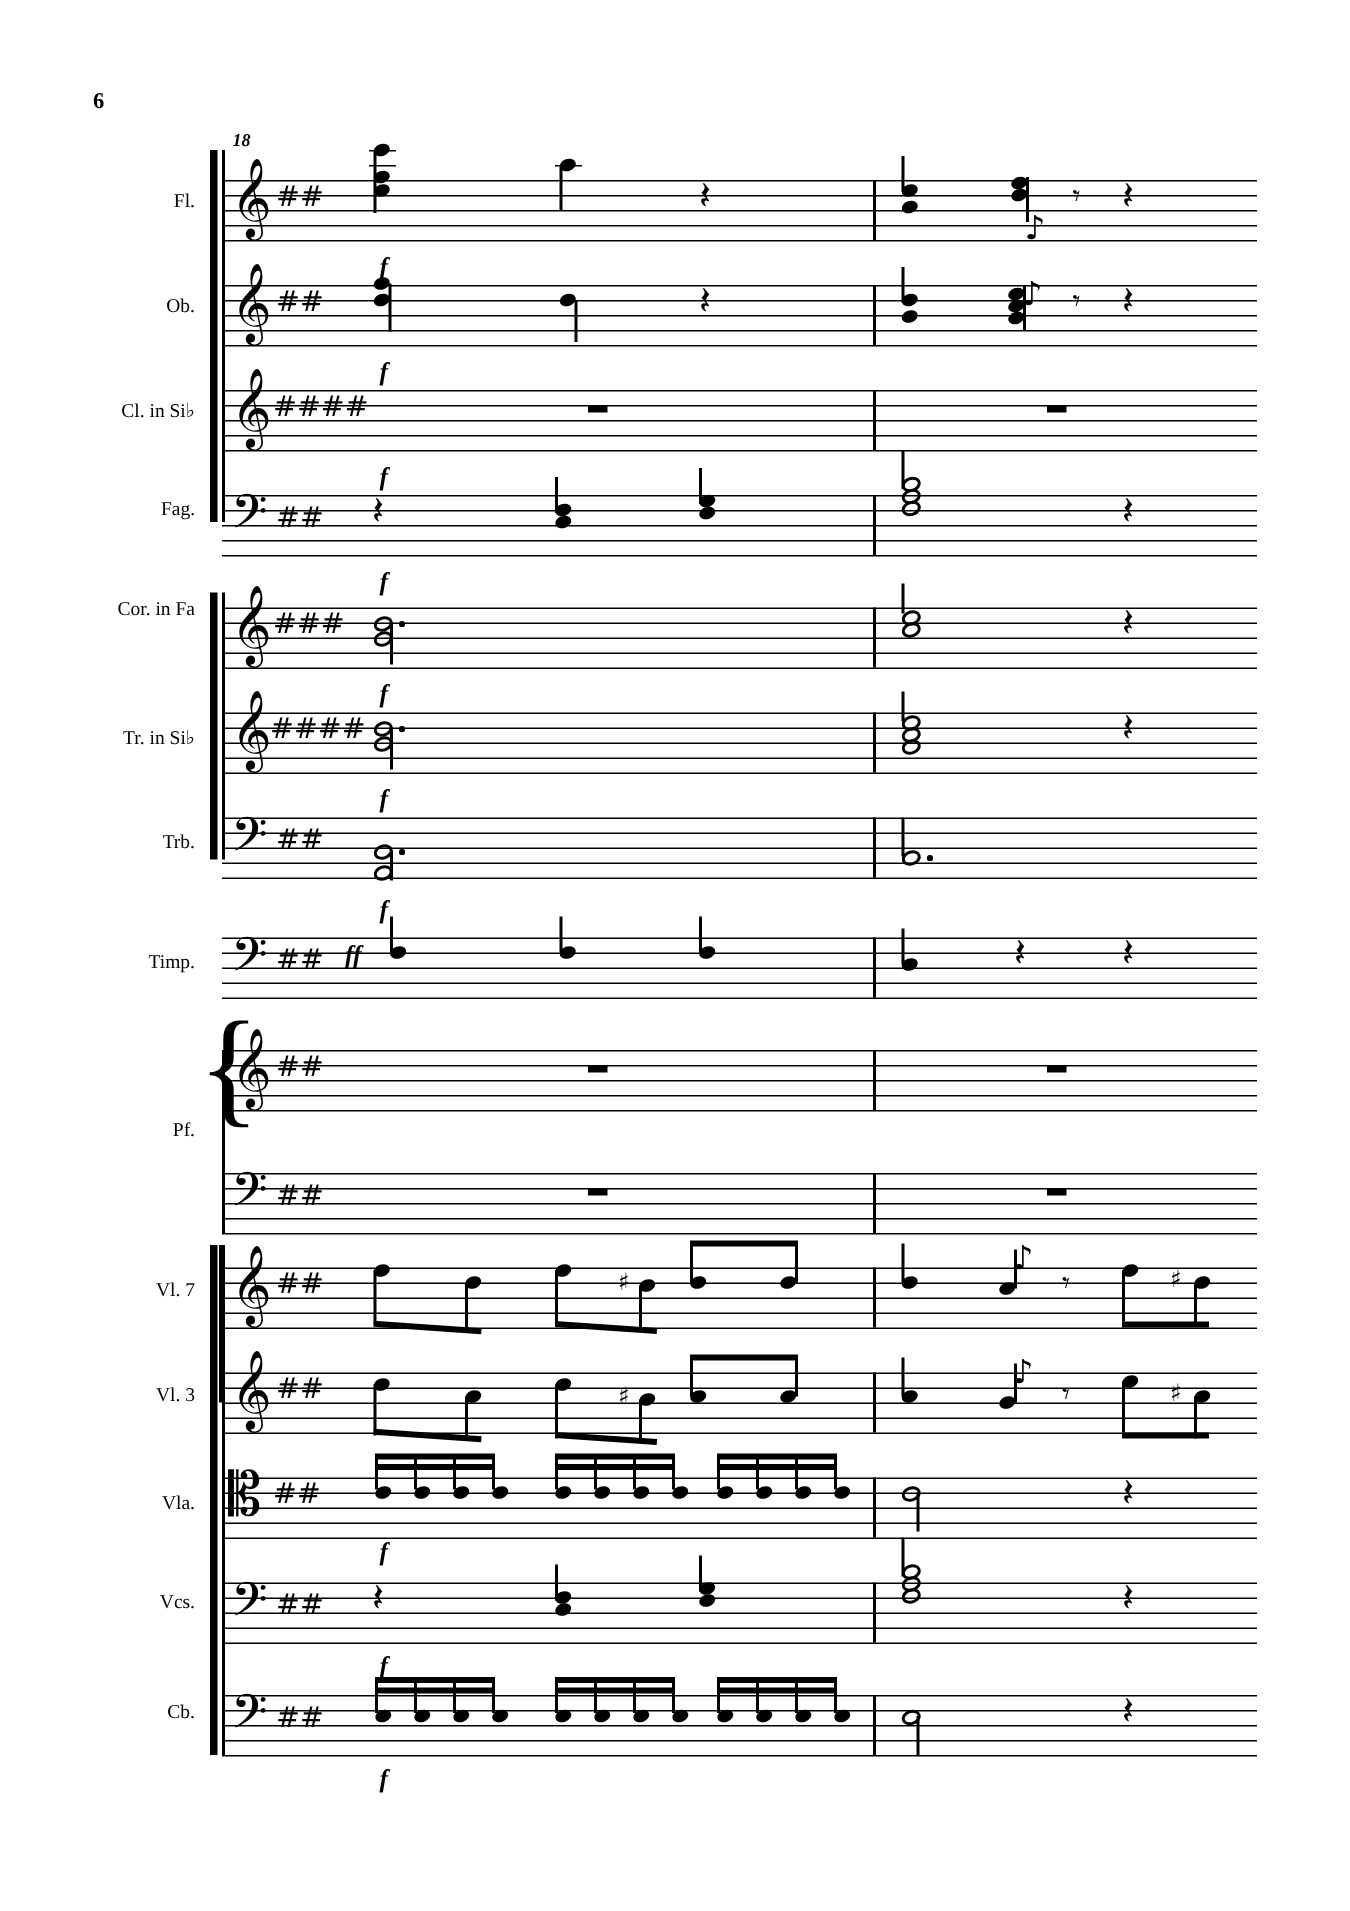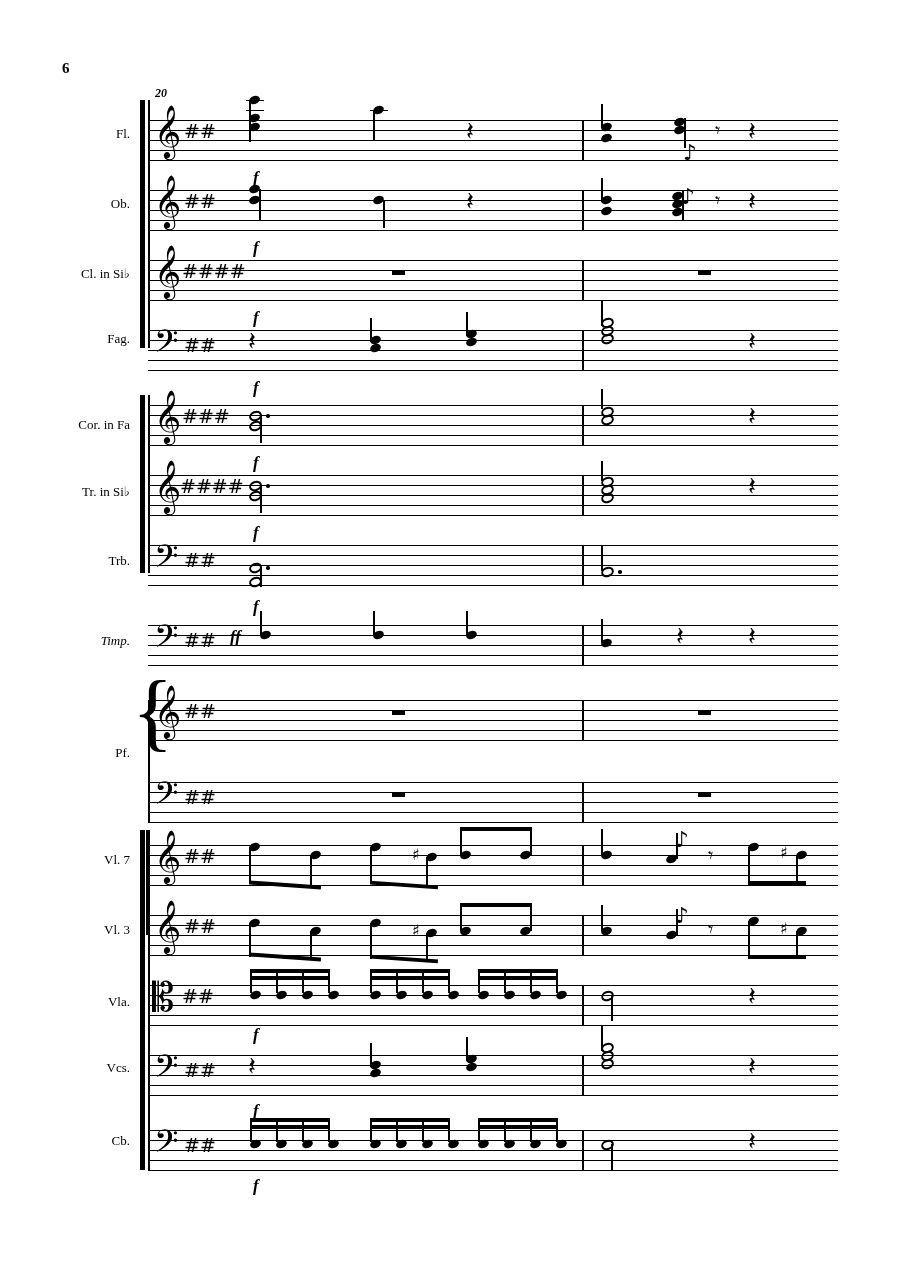--- a/index.html
+++ b/index.html
@@ -185,30 +185,30 @@
     line-height: 1;
     color: #000;
   }
 </style>
 </head>
 <body>
 
 <div id="page">
 
   <div class="page-number">6</div>
-  <div class="measure-number" style="left:155px; top:86px;">20</div>
+  <div class="measure-number" style="left:155px; top:86px;">18</div>
 
   <div class="inst-label" style="top:126px;">Fl.</div>
   <div class="inst-label" style="top:196px;">Ob.</div>
   <div class="inst-label" style="top:266px;">Cl. in Si♭</div>
   <div class="inst-label" style="top:331px;">Fag.</div>
-  <div class="inst-label" style="top:417px;">Cor. in Fa</div>
+  <div class="inst-label" style="top:398px;">Cor. in Fa</div>
   <div class="inst-label" style="top:484px;">Tr. in Si♭</div>
   <div class="inst-label" style="top:553px;">Trb.</div>
-  <div class="inst-label" style="top:633px;font-style:italic;">Timp.</div>
+  <div class="inst-label" style="top:633px;">Timp.</div>
   <div class="inst-label" style="top:745px;">Pf.</div>
   <div class="inst-label" style="top:852px;">Vl. 7</div>
   <div class="inst-label" style="top:922px;">Vl. 3</div>
   <div class="inst-label" style="top:994px;">Vla.</div>
   <div class="inst-label" style="top:1060px;">Vcs.</div>
   <div class="inst-label" style="top:1133px;">Cb.</div>
 
   <div class="system">
 
     <div class="bracket" style="top:10px;  height:248px;"></div>

